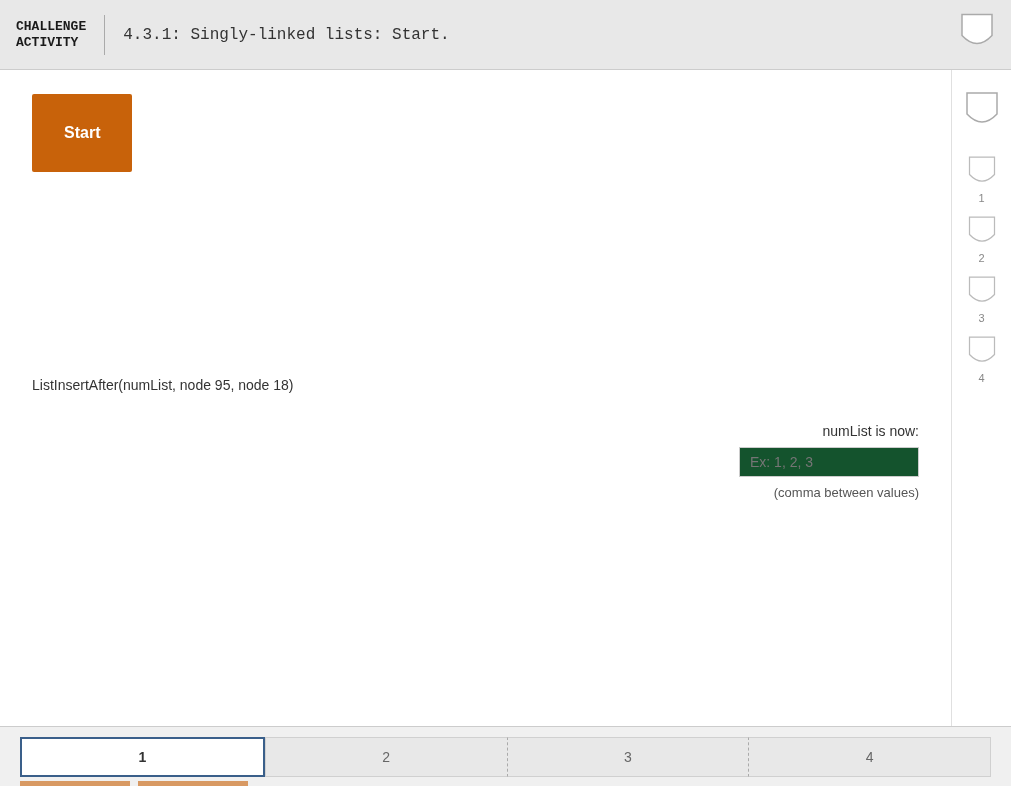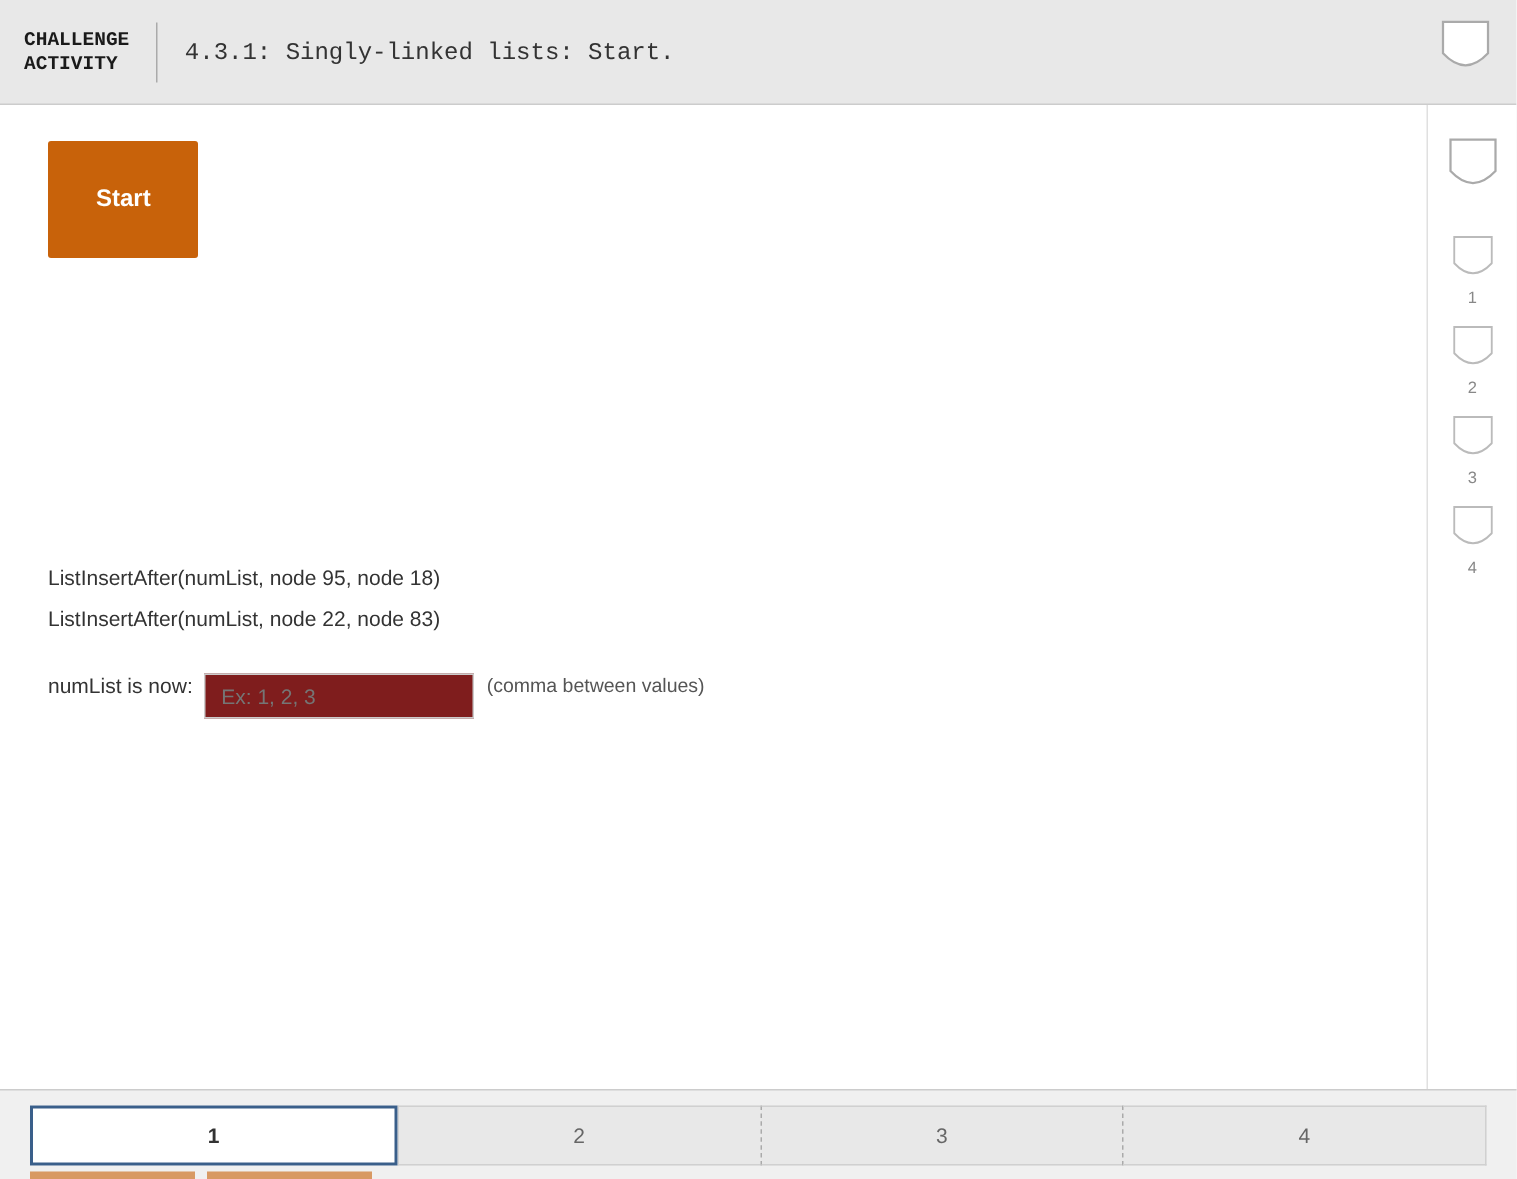--- a/index.html
+++ b/index.html
@@ -77,29 +77,30 @@
     
     .problem-area {
       margin-top: 200px;
       color: #333;
       font-size: 14px;
       line-height: 1.9;
     }
 
     .answer-row {
       display: flex;
-      align-items: flex-start;
+      align-items: flex-end;
       margin-top: 24px;
       font-size: 14px;
       color: #333;
       gap: 8px;
+      flex-direction: column;
     }
     .answer-input {
       border: 1px solid #ccc;
-      background: #7f1d1d;
+      background: #14532d;
       padding: 6px 10px;
       font-size: 14px;
       color: #aaa;
       width: 180px;
       outline: none;
     }
     .answer-hint {
       color: #555;
       font-size: 13px;
     }
@@ -182,21 +183,20 @@
 
 <div class="main">
 
   <div class="content">
     
     <button class="start-btn">Start</button>
 
     
     <div class="problem-area">
       <div>ListInsertAfter(numList, node 95, node 18)</div>
-      <div>ListInsertAfter(numList, node 22, node 83)</div>
     </div>
 
     
     <div class="answer-row">
       <span>numList is now:</span>
       <input class="answer-input" type="text" placeholder="Ex: 1, 2, 3" style="">
       <span class="answer-hint">(comma between values)</span>
     </div>
   </div>
 

